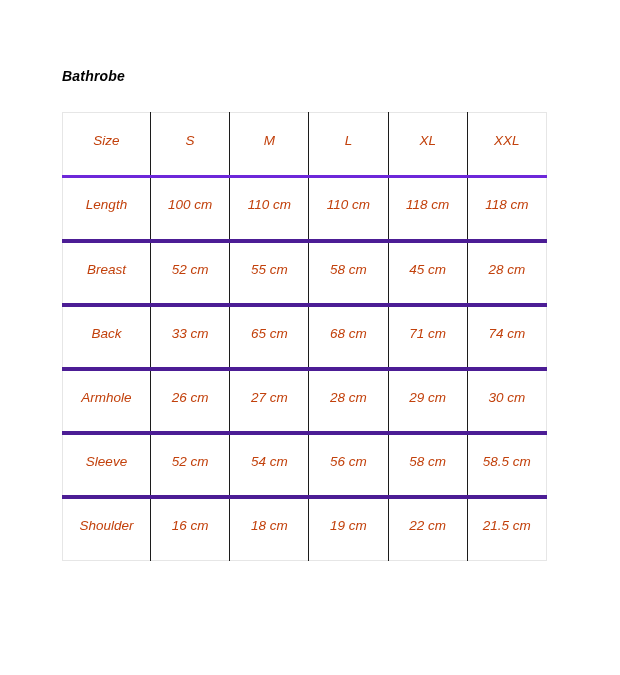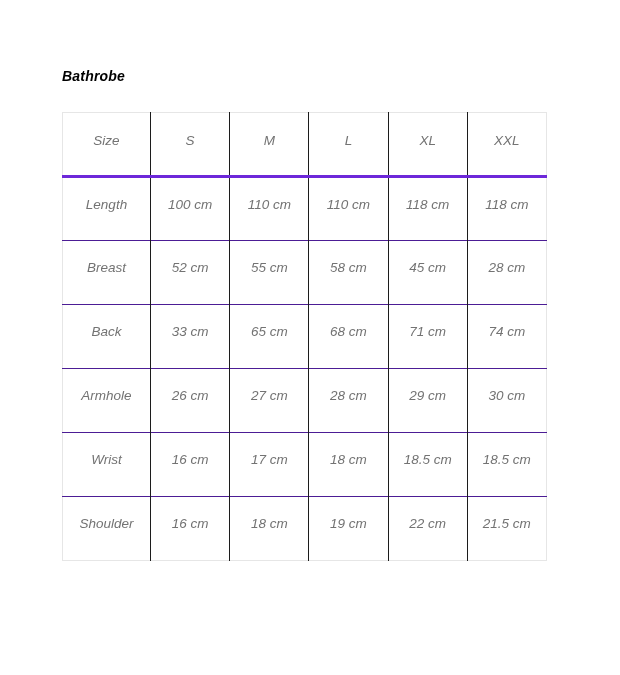--- a/index.html
+++ b/index.html
@@ -49,38 +49,38 @@
   .size-table td,
   .size-table th {
     height: 64px;
     padding: 0;
     margin: 0;
     text-align: center;
     vertical-align: top;
     font-style: italic;
     font-weight: normal;
     font-size: 13.5px;
-    color: #737373;
+    color: #c2410c;
     border-left: 1px solid #1c1c1c;
     border-right: 1px solid #1c1c1c;
     box-sizing: border-box;
     white-space: nowrap;
   }
 
   .size-table tr > td:first-child,
   .size-table tr > th:first-child {
     border-left: none;
   }
   .size-table tr > td:last-child,
   .size-table tr > th:last-child {
     border-right: none;
   }
 
   .size-table tbody tr + tr td {
-    border-top: 1px solid #4c1d95;
+    border-top: 4px solid #4c1d95;
     margin-left: 8px;
   }
   .size-table thead tr th {
     border-bottom: none;
   }
   .size-table tbody tr:first-child td {
     border-top: 3px solid #6d28d9;
   }
 
   .cell-text {
@@ -207,36 +207,36 @@
           </td>
         <td>
             <span class="cell-text">29 cm</span>
           </td>
         <td>
             <span class="cell-text">30 cm</span>
           </td>
       </tr>
       <tr>
         <td>
-            <span class="cell-text">Wrist</span>
-          </td>
-        <td>
-            <span class="cell-text">16 cm</span>
-          </td>
-        <td>
-            <span class="cell-text">17 cm</span>
-          </td>
-        <td>
-            <span class="cell-text">18 cm</span>
-          </td>
-        <td>
-            <span class="cell-text">18.5 cm</span>
-          </td>
-        <td>
-            <span class="cell-text">18.5 cm</span>
+            <span class="cell-text">Sleeve</span>
+          </td>
+        <td>
+            <span class="cell-text">52 cm</span>
+          </td>
+        <td>
+            <span class="cell-text">54 cm</span>
+          </td>
+        <td>
+            <span class="cell-text">56 cm</span>
+          </td>
+        <td>
+            <span class="cell-text">58 cm</span>
+          </td>
+        <td>
+            <span class="cell-text">58.5 cm</span>
           </td>
       </tr>
       <tr>
         <td>
             <span class="cell-text">Shoulder</span>
           </td>
         <td>
             <span class="cell-text">16 cm</span>
           </td>
         <td>

